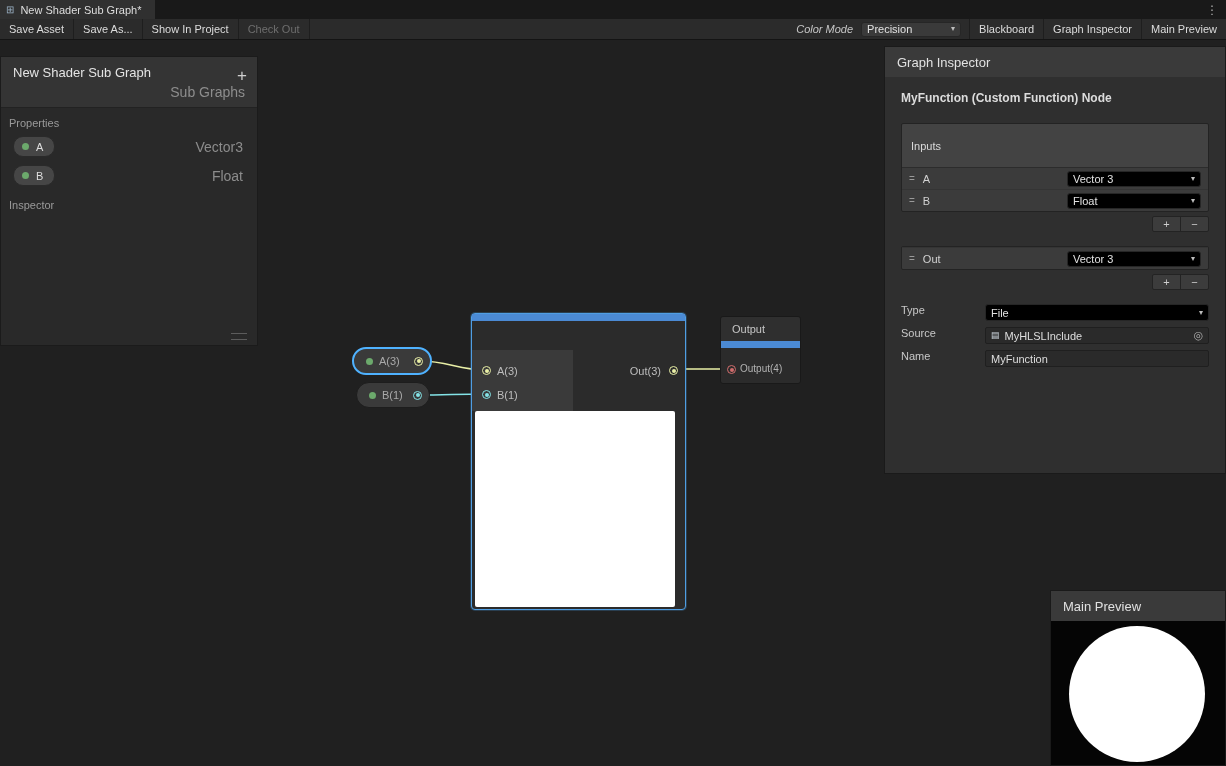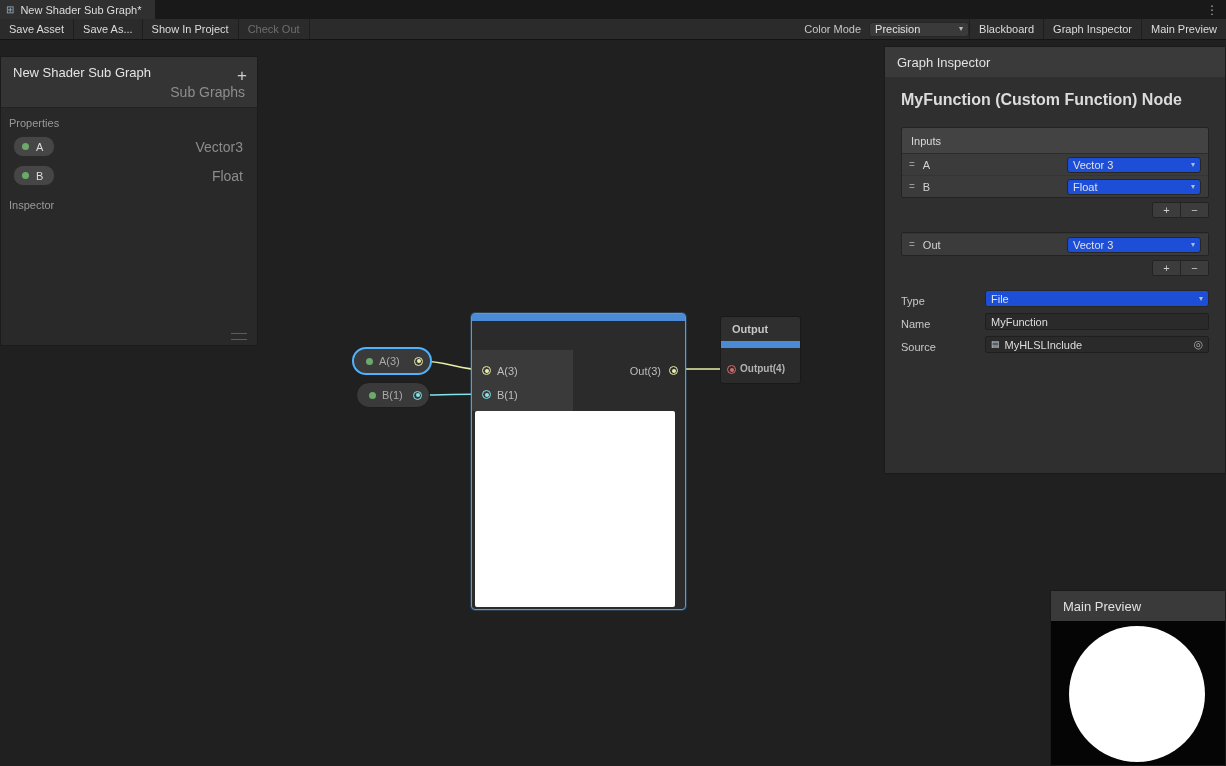--- a/index.html
+++ b/index.html
@@ -16,27 +16,27 @@
               display:flex; align-items:center;}
 
   
   .toolbar {position:absolute; left:0; top:19px; width:100%; height:21px; background:#2b2b2b;
             border-bottom:1px solid #141414; display:flex; align-items:stretch; box-sizing:border-box;}
   .tbtn {display:flex; align-items:center; padding:0 9px; font-size:11px; color:#dcdcdc;
          border-right:1px solid #1e1e1e; cursor:default;}
   .tbtn.disabled {color:#6e6e6e;}
   .tb-right {margin-left:auto; display:flex; align-items:stretch;}
   .tb-right .tbtn {border-right:none; border-left:1px solid #1e1e1e;}
-  .tb-label {display:flex; align-items:center; font-size:11px; color:#c6c6c6; padding:0 8px;}
-
-  
-  .dd {background:#1d4ed8; border:1px solid #262626; border-radius:3px; display:flex;
+  .tb-label {display:flex; align-items:center; font-size:11px; color:#c6c6c6; padding:0 8px;font-style:italic;}
+
+  
+  .dd {background:#000000; border:1px solid #262626; border-radius:3px; display:flex;
        align-items:center; padding:0 5px; font-size:11px; color:#e2e2e2; box-sizing:border-box;}
   .dd-arrow {margin-left:auto; font-size:8px; color:#bdbdbd; line-height:1; padding-left:4px;}
-  .tb-dd {width:100px; height:15px; align-self:center; background:#3a3a3a;}
+  .tb-dd {width:100px; height:15px; align-self:center; margin-right:8px; background:#3a3a3a;}
 
   
   .wires {position:absolute; left:0; top:0; pointer-events:none;}
   .wires path {pointer-events:stroke;}
 
   
   .port {width:9px; height:9px; border:1px solid currentColor; border-radius:50%;
          box-sizing:border-box; position:relative; flex:none;}
   .port::after {content:""; position:absolute; inset:1.5px; border-radius:50%; background:currentColor;}
   .c-vec3 {color:#e9efa6;}
@@ -59,21 +59,21 @@
               color:#cacaca; background:#2e2e2e; border-radius:3px 3px 0 0;}
   .fn-accent {height:7px; background:#4b8ad4;}
   .fn-left-strip {position:absolute; left:0; top:36px; width:101px; height:61px; background:#3a3a3a;}
   .abs {position:absolute;}
   .fn-in-label,.fn-out-label {position:absolute; font-size:11px; color:#bdbdbd; line-height:12px;}
   .fn-preview {position:absolute; left:3px; top:97px; width:200px; height:196px; background:#ffffff;
                border-radius:2px;}
 
   
   .out-node {position:absolute; left:720px; top:316px; width:81px; height:68px; background:#2b2b2b;
-             border:1px solid #191919; border-radius:3px; box-sizing:border-box;font-weight:bold;}
+             border:1px solid #191919; border-radius:3px; box-sizing:border-box;}
   .out-header {height:24px; display:flex; align-items:center; padding:0 11px; font-size:11px;
                color:#c6c6c6; background:#2f2f2f; border-radius:3px 3px 0 0;}
   .out-accent {height:7px; background:#4b8ad4;}
   .out-port-label {position:absolute; left:19px; top:46px; font-size:10px; color:#b2b2b2;}
 
   
   .blackboard {position:absolute; left:0; top:56px; width:258px; height:290px;
                background:rgba(41,41,41,0.97); border:1px solid #1b1b1b; box-sizing:border-box;}
   .bb-header {position:relative; background:#343434; padding:8px 12px 7px; border-bottom:1px solid #222;}
   .bb-title {font-size:13px; color:#e4e4e4;}
@@ -89,36 +89,36 @@
 
   
   .inspector {position:absolute; left:884px; top:46px; width:342px; height:428px; background:#2f2f2f;
               border:1px solid #1a1a1a; box-sizing:border-box; display:flex; flex-direction:column;}
   .insp-header {height:30px; flex:none; background:#3a3a3a; display:flex; align-items:center;
                 padding:0 12px; font-size:13px; color:#e2e2e2;}
   .insp-tabs {height:23px; flex:none; background:#282828; display:flex; border-bottom:1px solid #1f1f1f;}
   .insp-tab {display:flex; align-items:center; padding:0 11px; font-size:11px; color:#ababab;}
   .insp-tab.active {color:#ececec; background:#313131; box-shadow:inset 0 -2px 0 #3d7ecc;}
   .insp-body {padding:12px 16px 0;}
-  .insp-node-title {font-size:16px; font-weight:bold; color:#dcdcdc; margin:2px 0 18px;}
+  .insp-node-title {font-size:12px; font-weight:bold; color:#dcdcdc; margin:2px 0 18px;}
   .group {border:1px solid #232323; border-radius:2px; background:#3b3b3b;}
-  .group-header {height:17px; display:flex; align-items:center; padding:4px 9px; background:#434343;
+  .group-header {height:17px; display:flex; align-items:center; padding:13px 9px; background:#434343;
                  font-size:11px; color:#dadada; border-bottom:1px solid #2c2c2c; border-radius:2px 2px 0 0;}
   .group-row {height:21px; display:flex; align-items:center; padding:0 7px; border-top:1px solid #343434;}
   .group-header + .group-row {border-top:none;}
   .row-handle {font-size:10px; color:#9a9a9a; margin-right:8px;}
   .row-name {font-size:11px; color:#d2d2d2;}
   .group .dd {margin-left:auto; width:134px; height:16px;}
   .pm {display:flex; justify-content:flex-end; margin:4px 0 14px;}
   .pm-box {display:flex; background:#3c3c3c; border:1px solid #232323; border-radius:2px;}
   .pm-btn {width:27px; height:14px; display:flex; align-items:center; justify-content:center;
            font-size:11px; color:#cfcfcf;}
   .pm-btn + .pm-btn {border-left:1px solid #232323;}
   .fields {margin-top:4px;}
-  .field-row {display:flex; align-items:flex-end; margin-bottom:6px;}
+  .field-row {display:flex; align-items:flex-start; margin-bottom:6px;}
   .field-label {width:84px; font-size:11px; color:#c8c8c8; flex:none;}
   .field-row .dd {flex:1; height:17px;}
   .tf {flex:1; height:17px; background:#2a2a2a; border:1px solid #1f1f1f; border-radius:2px;
        color:#dedede; font-size:11px; padding:0 5px; box-sizing:border-box; font-family:inherit; outline:none;}
   .obj-field {flex:1; height:17px; background:#2a2a2a; border:1px solid #1f1f1f; border-radius:2px;
               display:flex; align-items:center; padding:0 5px; gap:5px; box-sizing:border-box;}
   .obj-icon {font-size:9px; color:#cfd8e0; line-height:1;}
   .obj-text {font-size:11px; color:#dedede;}
   .obj-target {margin-left:auto; font-size:11px; color:#b5b5b5; line-height:1;}
 
@@ -277,31 +277,31 @@
 
       <div class="fields">
         <div class="field-row">
           <span class="field-label">Type</span>
           <div class="dd">
             <span>File</span>
             <span class="dd-arrow">▾</span>
           </div>
         </div>
         <div class="field-row">
-          <span class="field-label">Name</span>
-          <input class="tf" type="text" value="MyFunction" style="">
-        </div>
-        <div class="field-row">
           <span class="field-label">Source</span>
           <div class="obj-field">
             <span class="obj-icon">▤</span>
             <span class="obj-text">MyHLSLInclude</span>
             <span class="obj-target">◎</span>
           </div>
         </div>
+        <div class="field-row">
+          <span class="field-label">Name</span>
+          <input class="tf" type="text" value="MyFunction" style="">
+        </div>
       </div>
     </div>
   </div>
 
   <div class="preview-panel">
     <div class="pv-header">
       <span>Main Preview</span>
     </div>
     <div class="pv-body">
       <div class="pv-sphere"></div>

